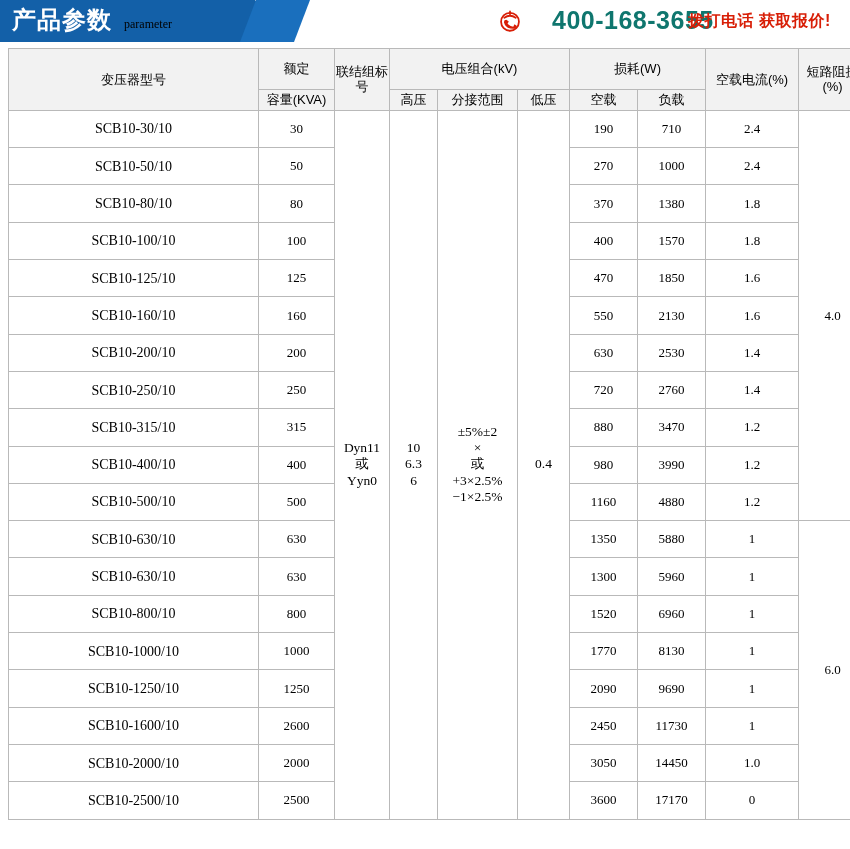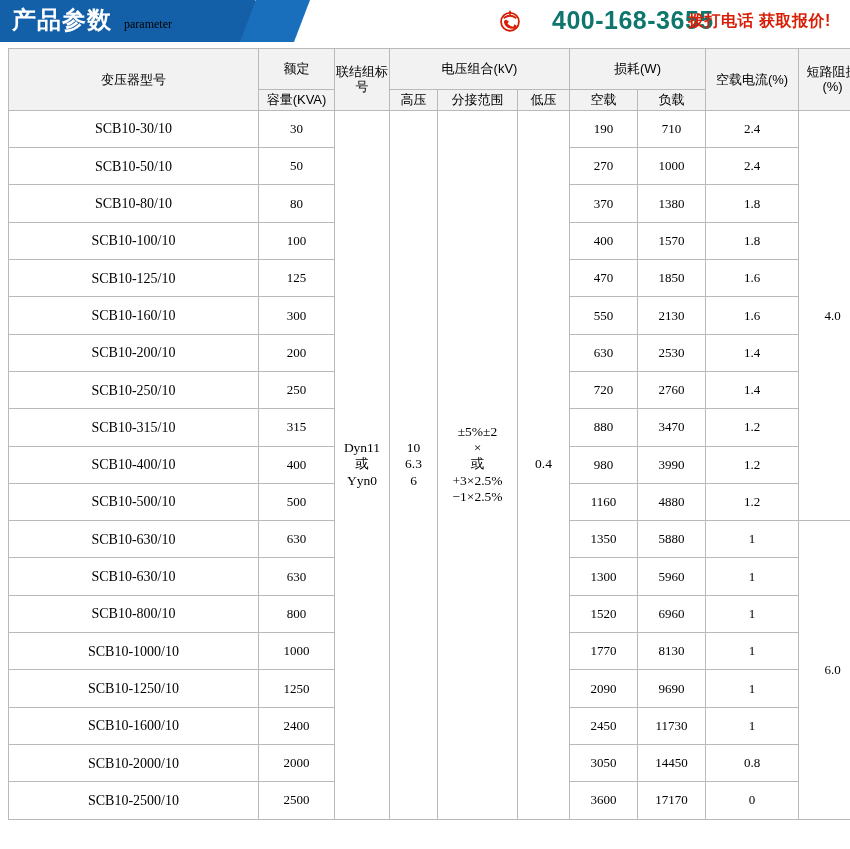--- a/index.html
+++ b/index.html
@@ -225,21 +225,21 @@
         </tr>
         <tr>
           <td class="row-cell model-cell">SCB10-125/10</td>
           <td class="row-cell num-cell">125</td>
           <td class="row-cell num-cell">470</td>
           <td class="row-cell num-cell">1850</td>
           <td class="row-cell num-cell">1.6</td>
         </tr>
         <tr>
           <td class="row-cell model-cell">SCB10-160/10</td>
-          <td class="row-cell num-cell">300</td>
+          <td class="row-cell num-cell">160</td>
           <td class="row-cell num-cell">550</td>
           <td class="row-cell num-cell">2130</td>
           <td class="row-cell num-cell">1.6</td>
         </tr>
         <tr>
           <td class="row-cell model-cell">SCB10-200/10</td>
           <td class="row-cell num-cell">200</td>
           <td class="row-cell num-cell">630</td>
           <td class="row-cell num-cell">2530</td>
           <td class="row-cell num-cell">1.4</td>
@@ -303,31 +303,31 @@
         </tr>
         <tr>
           <td class="row-cell model-cell">SCB10-1250/10</td>
           <td class="row-cell num-cell">1250</td>
           <td class="row-cell num-cell">2090</td>
           <td class="row-cell num-cell">9690</td>
           <td class="row-cell num-cell">1</td>
         </tr>
         <tr>
           <td class="row-cell model-cell">SCB10-1600/10</td>
-          <td class="row-cell num-cell">2400</td>
+          <td class="row-cell num-cell">2600</td>
           <td class="row-cell num-cell">2450</td>
           <td class="row-cell num-cell">11730</td>
           <td class="row-cell num-cell">1</td>
         </tr>
         <tr>
           <td class="row-cell model-cell">SCB10-2000/10</td>
           <td class="row-cell num-cell">2000</td>
           <td class="row-cell num-cell">3050</td>
           <td class="row-cell num-cell">14450</td>
-          <td class="row-cell num-cell">0.8</td>
+          <td class="row-cell num-cell">1.0</td>
         </tr>
         <tr>
           <td class="row-cell model-cell">SCB10-2500/10</td>
           <td class="row-cell num-cell">2500</td>
           <td class="row-cell num-cell">3600</td>
           <td class="row-cell num-cell">17170</td>
           <td class="row-cell num-cell">0</td>
         </tr>
       </tbody>
   </table>

